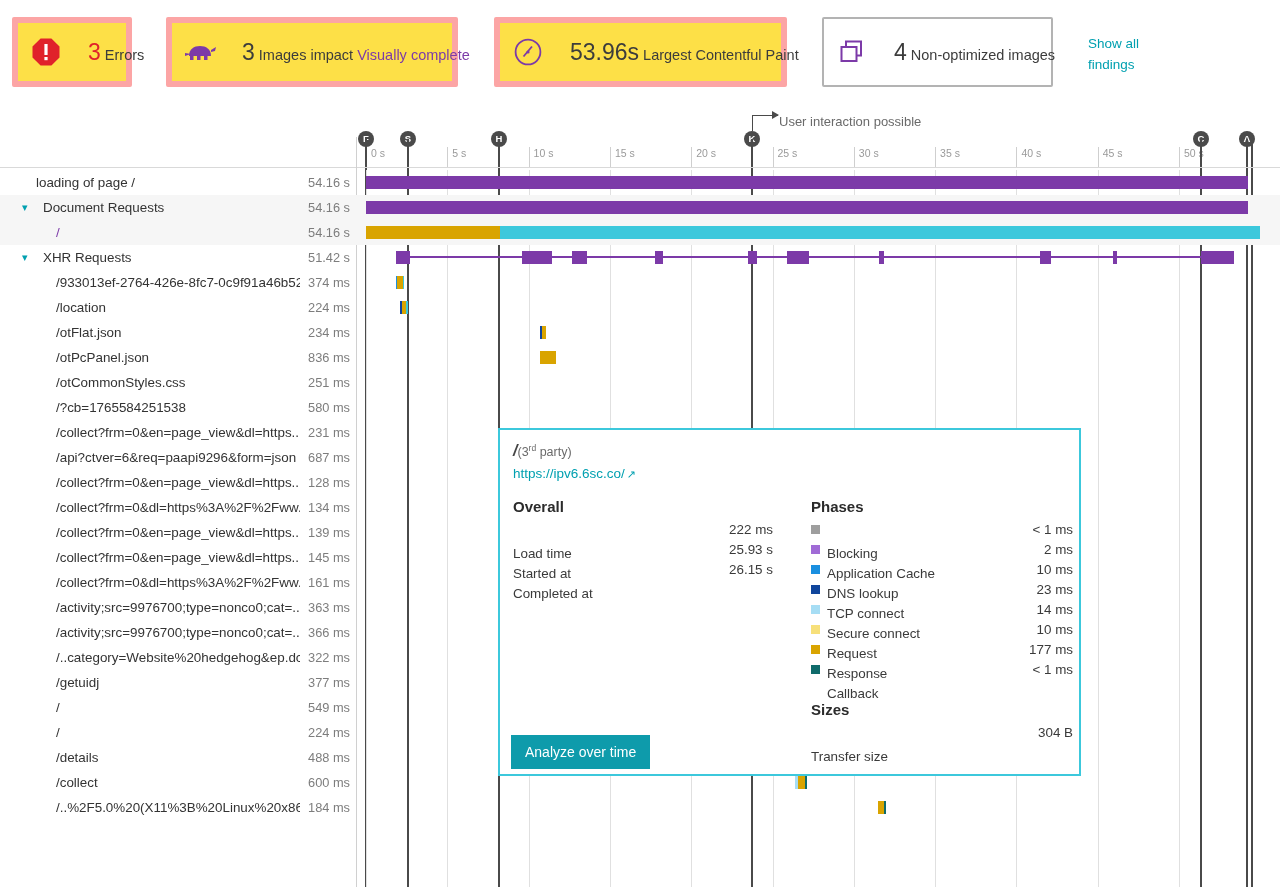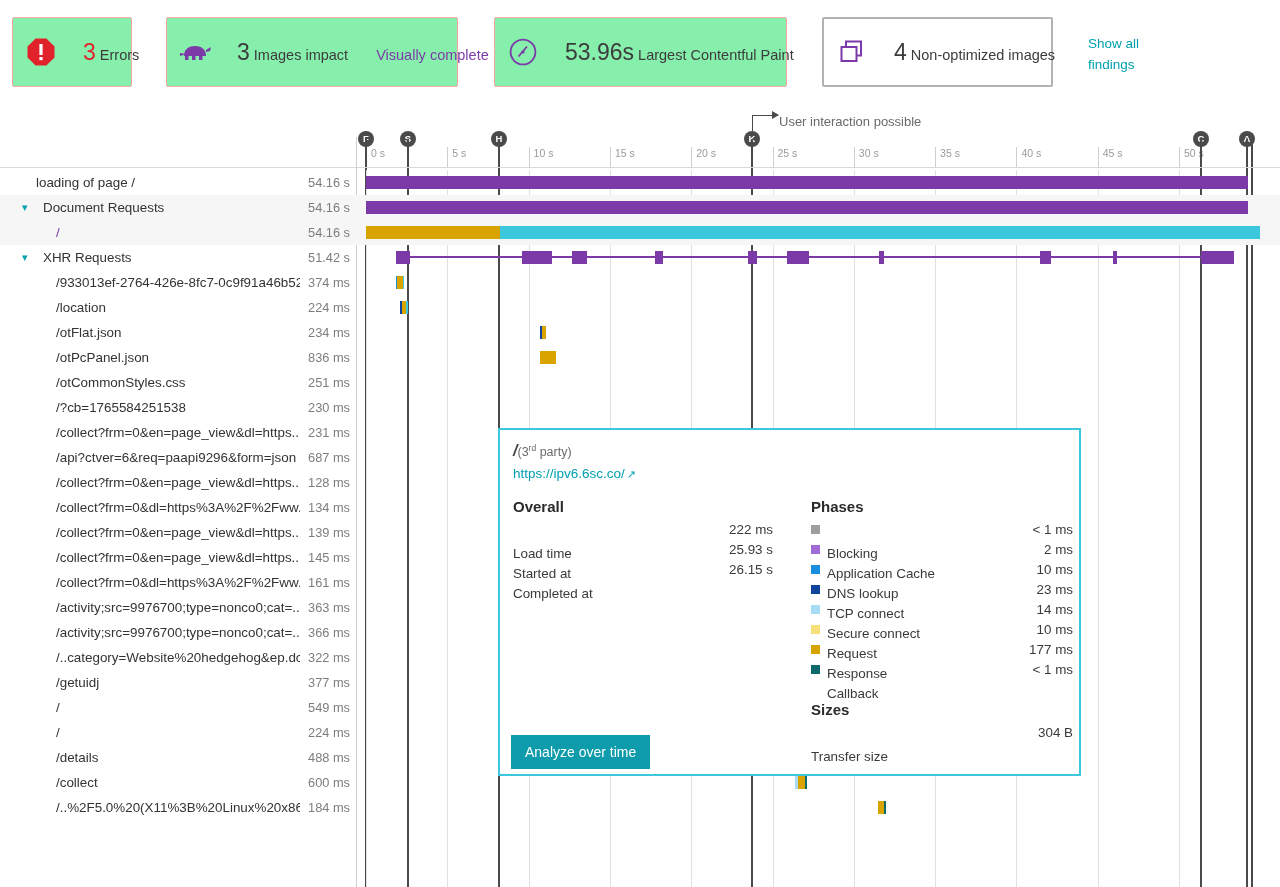--- a/index.html
+++ b/index.html
@@ -12,39 +12,39 @@
     overflow: hidden;
   }
   #app { position: relative; width: 1280px; height: 887px; }
 
   
   .kpi-strip {
     position: absolute; left: 0; top: 0; width: 1280px; height: 105px;
   }
   .kpi-card {
     position: absolute; top: 17px; height: 70px;
-    border: 1px solid #fca5a5; background: #86efac;
+    border: 6px solid #fca5a5; background: #fde047;
     display: flex; align-items: center;
     border-radius: 2px;
   }
   .kpi-card.selected {
     background: #ffffff; border: 2px solid #b3b3b3;
   }
   .kpi-icon {
     width: 56px; min-width: 56px; height: 100%;
     display: flex; align-items: center; justify-content: center;
   }
   .kpi-sep { width: 1px; height: 46px; background: #e4e4e4; }
   .kpi-text {
     padding: 0 16px 0 14px; white-space: nowrap;
     font-size: 14.5px; color: #3c3c3c;
   }
   .kpi-num { font-size: 23px; color: #3c3c3c; }
   .kpi-num.err { color: #e0222a; }
-  .kpi-accent { color: #7c3aa8; margin-left: 24px; }
+  .kpi-accent { color: #7c3aa8; }
   .show-all {
     position: absolute; left: 1088px; top: 34px;
     font-size: 13.5px; color: #00a0b0; line-height: 1.55;
     width: 80px; cursor: pointer;
   }
 
   
   
   .hdr-rule {
     position: absolute; left: 0; top: 167px; width: 1280px; height: 1px;
@@ -406,21 +406,21 @@
           <div class="label">
             <span class="lvl2"><span>/otCommonStyles.css</span></span>
           </div>
           <div class="dur">251 ms</div>
           <div class="barlane"></div>
         </div>
         <div class="row">
           <div class="label">
             <span class="lvl2"><span>/?cb=1765584251538</span></span>
           </div>
-          <div class="dur">230 ms</div>
+          <div class="dur">580 ms</div>
           <div class="barlane"></div>
         </div>
         <div class="row">
           <div class="label">
             <span class="lvl2"><span>/collect?frm=0&amp;en=page_view&amp;dl=https...</span></span>
           </div>
           <div class="dur">231 ms</div>
           <div class="barlane"></div>
         </div>
         <div class="row">

